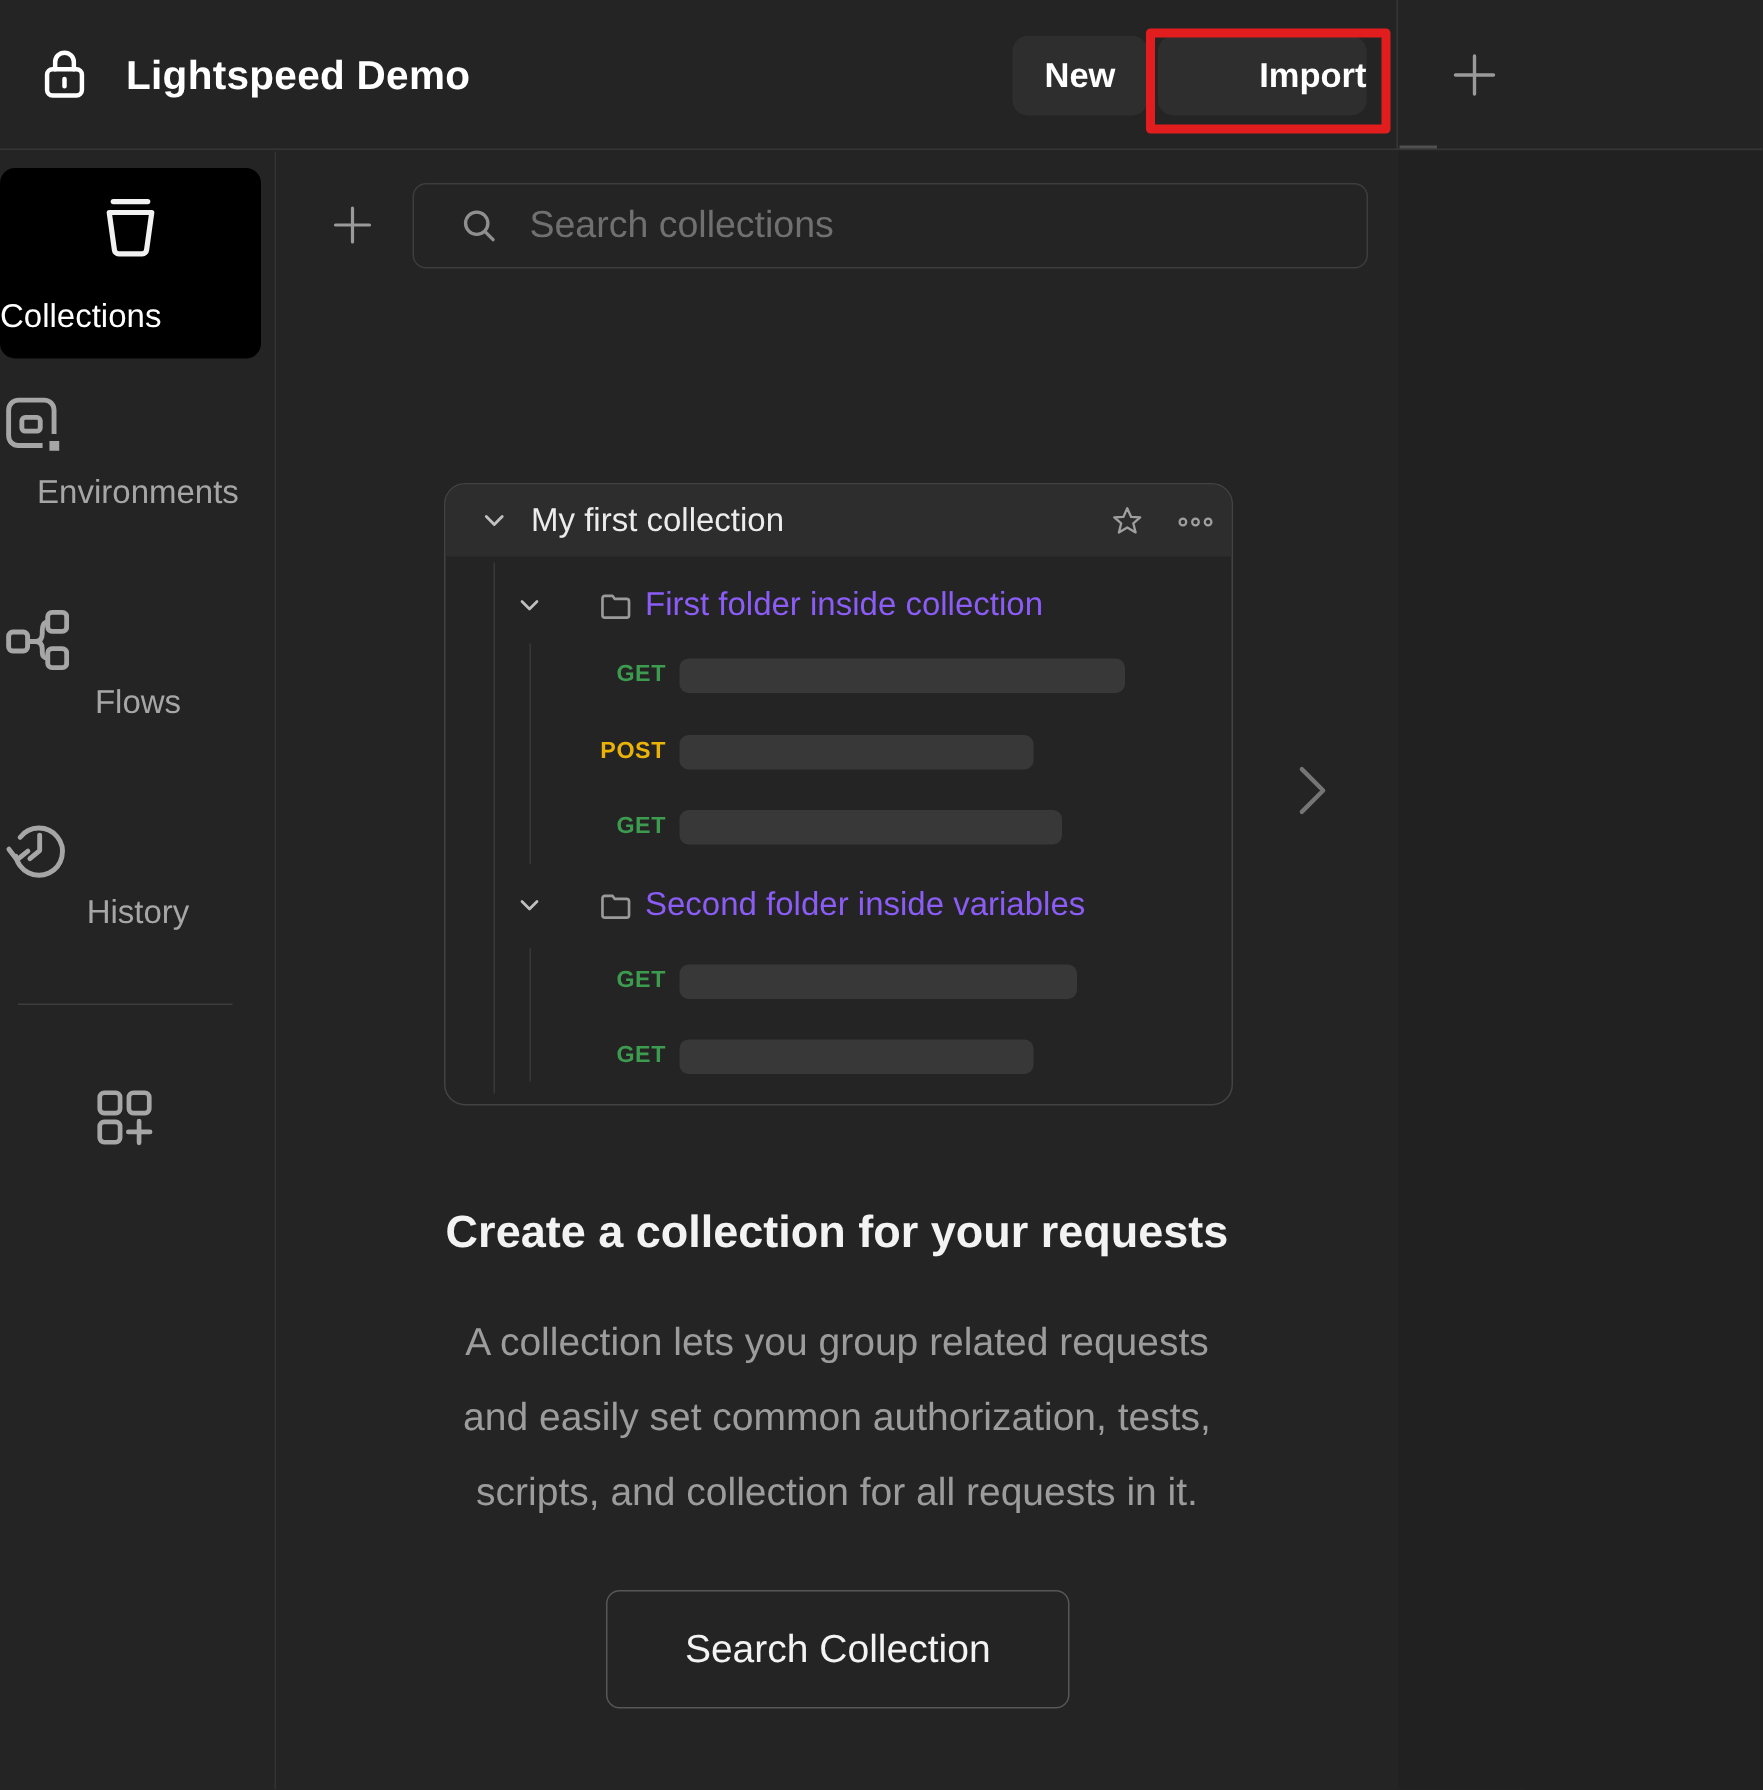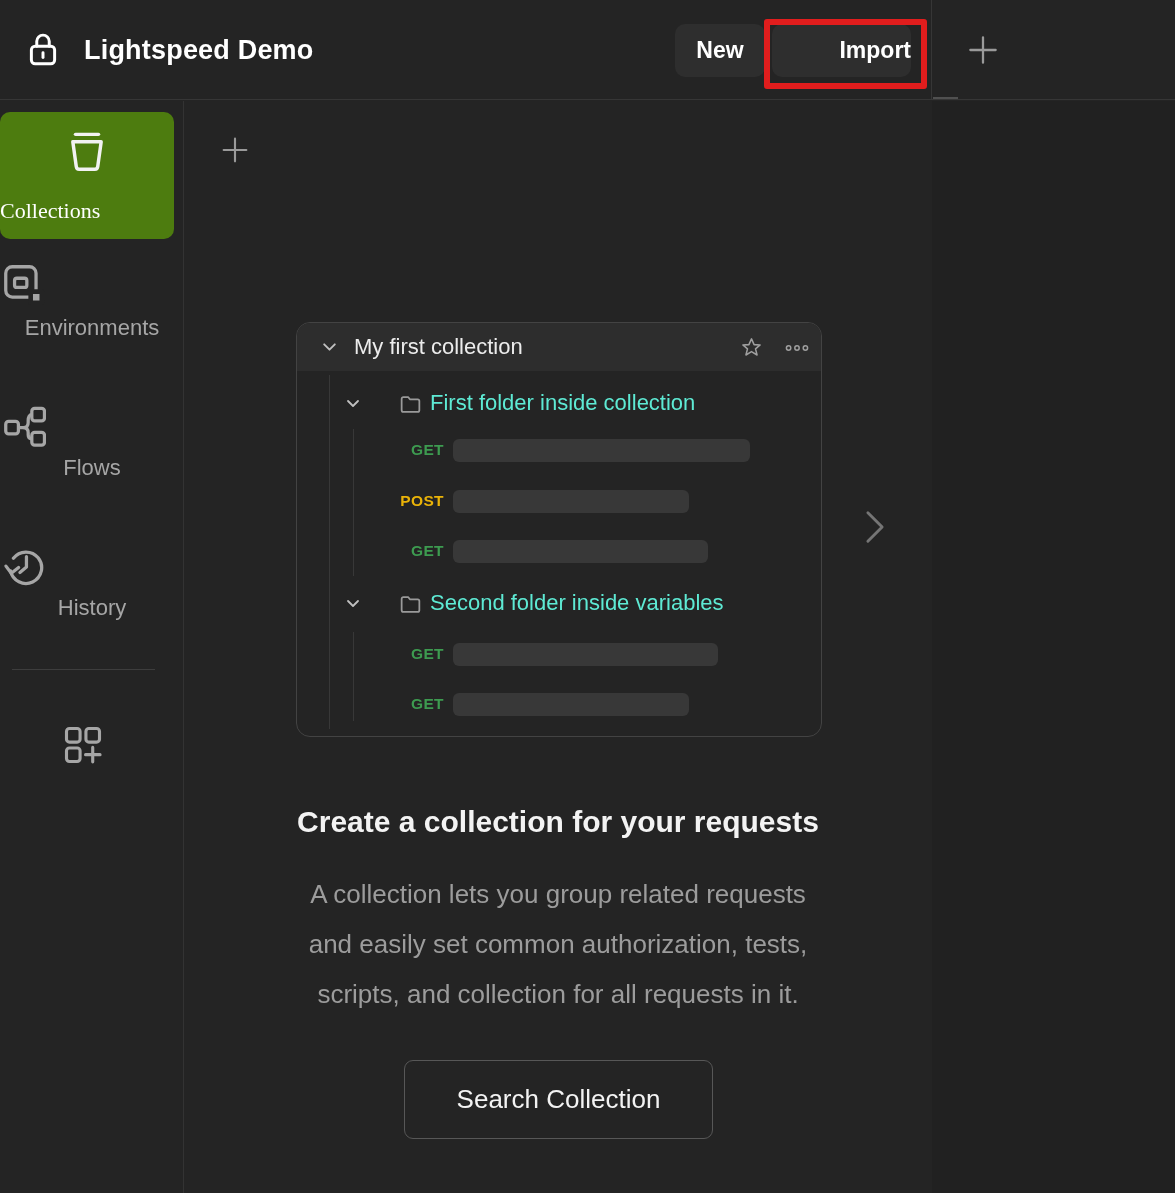--- a/index.html
+++ b/index.html
@@ -31,21 +31,21 @@
   .tab-plus { position:absolute; left:967px; top:34px; }
   .tab-indicator { position:absolute; left:933px; top:97px; width:25px; height:2px; background:#505050; }
 
   
   .sidebar { position:absolute; left:0; top:101px; width:184px; height:1092px;
              background:#242424; border-right:1px solid #333333; }
   .nav-item { position:absolute; left:0; width:184px; text-align:center; cursor:pointer; }
   .nav-item .nav-icon { margin:0 auto; width:46px; }
   .nav-label { display:block; margin-top:8px; font-size:22px; color:#a6a6a6; }
   .nav-active-bg { position:absolute; left:0; top:11px; width:174px; height:127px;
-                   background:#4d7c0f; border-radius:10px; cursor:pointer;font-family:Liberation Serif, serif; }
+                   background:#000000; border-radius:10px; cursor:pointer; }
   .nav-active-bg .nav-icon { position:absolute; left:64px; top:17px; }
   .nav-active-bg .nav-label { position:absolute; left:0; top:86px; width:174px; color:#ffffff; margin:0; }
   .nav-env   { top:160px; }
   .nav-flows { top:300px; }
   .nav-hist  { top:440px; }
   .side-divider { position:absolute; left:12px; top:568px; width:143px; height:1px; background:#3d3d3d; }
   .grid-plus { position:absolute; left:61px; top:622px; cursor:pointer; }
 
   
   .main { position:absolute; left:185px; top:101px; width:746px; height:1092px; background:#242424; }
@@ -68,21 +68,21 @@
   .more { position:absolute; left:487px; top:20px; }
 
   .guide { position:absolute; width:1px; background:#383838; }
   .g1 { left:32px; top:52px;  height:354px; }
   .g2 { left:56px; top:106px; height:147px; }
   .g3 { left:56px; top:309px; height:89px;  }
 
   .folder-row { position:absolute; left:0; width:100%; height:38px; }
   .folder-row .chev { position:absolute; left:48px; top:12px; }
   .folder-row .folder-ic { position:absolute; left:101px; top:7px; }
-  .folder-name { position:absolute; left:133px; top:5px; font-size:22px; color:#5eead4; }
+  .folder-name { position:absolute; left:133px; top:5px; font-size:22px; color:#8b5cf6; }
   .f1 { top:62px; } .f2 { top:262px; }
 
   .req-row { position:absolute; left:0; width:100%; height:32px; }
   .req-method { position:absolute; left:57px; top:6px; width:90px; text-align:right;
                 font-size:15.5px; font-weight:700; letter-spacing:.4px; }
   .req-bar { position:absolute; left:156px; top:4px; height:23px; background:#383838; border-radius:6px; }
   .r1 { top:112px; } .r2 { top:163px; } .r3 { top:213px; } .r4 { top:316px; } .r5 { top:366px; }
 
   .pane-chevron { position:absolute; left:678px; top:407px; cursor:pointer; }
 
@@ -184,20 +184,27 @@
 </div>
 
 <div class="main">
 
   <span class="add-coll">
     <svg width="32" height="32" viewBox="0 0 24 24" fill="none" stroke="#9a9a9a" stroke-width="1.6" stroke-linecap="round">
       <path d="M12 3.5 V20.5 M3.5 12 H20.5"></path>
     </svg>
   </span>
 
+  <div class="searchbox">
+    <svg width="27" height="27" viewBox="0 0 24 24" fill="none" stroke="#8f8f8f" stroke-width="2" stroke-linecap="round">
+      <circle cx="10.5" cy="10.5" r="6.6"></circle>
+      <path d="M15.6 15.6 L20.2 20.2"></path>
+    </svg>
+    <input type="text" placeholder="Search collections" style="">
+  </div>
 
   <div class="card">
     <div class="card-header">
       <span class="chev">
         <svg width="17" height="14" viewBox="0 0 16 13" fill="none" stroke="#c0c0c0" stroke-width="1.8" stroke-linecap="round" stroke-linejoin="round">
           <path d="M3 4 L8 9 L13 4"></path>
         </svg>
       </span>
       <span class="coll-name">My first collection</span>
       <span class="star">

